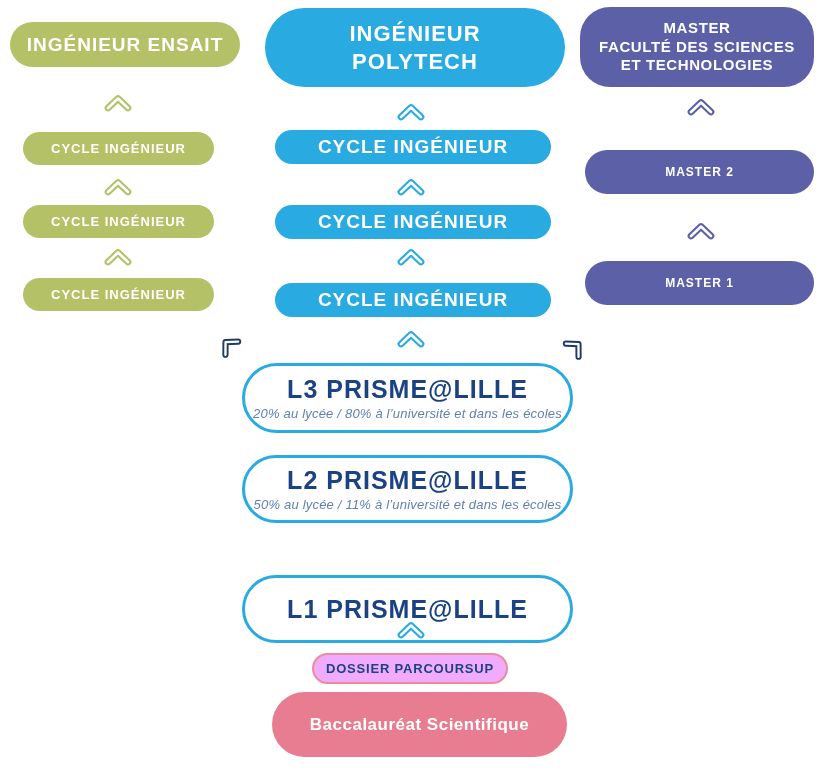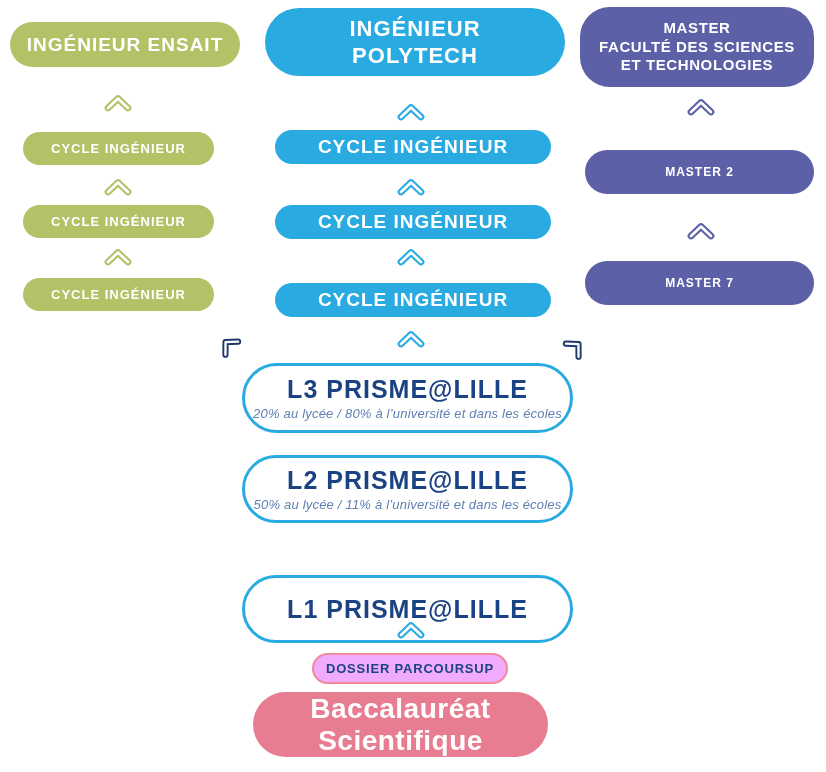--- a/index.html
+++ b/index.html
@@ -13,42 +13,42 @@
     letter-spacing:1px;
   }
   .green  { background:var(--green); }
   .cyan   { background:var(--cyan); }
   .purple { background:var(--purple); }
   .pinkbg { background:var(--pink); }
 
   .title-pill { white-space:pre-line; line-height:1.25; }
 
   .p-ensait   { left:10px;  top:22px;  width:230px; height:45px; border-radius:28px; font-size:19px; }
-  .p-polytech { left:265px; top:8px;   width:300px; height:68px; border-radius:40px; font-size:22px; }
+  .p-polytech { left:265px; top:8px;   width:300px; height:79px; border-radius:40px; font-size:22px; }
   .p-master   { left:580px; top:7px;   width:234px; height:80px; border-radius:30px; font-size:15px; letter-spacing:0.6px; }
 
   .p-cycle-g  { left:23px;  width:191px; height:33px; border-radius:17px; font-size:13px; }
   .p-cycle-c  { left:275px; width:276px; height:34px; border-radius:17px; font-size:19px; }
   .p-masterstep { left:585px; width:229px; height:44px; border-radius:22px; font-size:12px; }
 
   .l-pill {
     position:absolute; left:242px; width:331px; height:70px; box-sizing:border-box;
     background:#ffffff; border:3px solid var(--cyan); border-radius:35px;
     display:flex; flex-direction:column; justify-content:center;
     text-align:center; gap:2px;
   }
   .l-title { color:var(--navy); font-weight:bold; font-size:25px; letter-spacing:1px; }
   .l-sub   { color:var(--subtitle); font-style:italic; font-size:13px; letter-spacing:0.2px; }
 
   .p-dossier {
     left:312px; top:653px; width:196px; height:31px; border-radius:16px;
     background:#f0abfc; border:2px solid var(--pinkborder); color:var(--navy);
     font-size:13px; letter-spacing:0.8px;
   }
-  .p-bac { left:253px; top:692px; width:295px; height:65px; border-radius:33px; font-size:28px; letter-spacing:0.5px; }
+  .p-bac { left:272px; top:692px; width:295px; height:65px; border-radius:33px; font-size:17px; letter-spacing:0.5px; }
 
   .chev { position:absolute; width:34px; height:24px; }
   .c-green  { color:var(--green); }
   .c-cyan   { color:var(--cyan); }
   .c-purple { color:var(--purple); }
   .c-navy   { color:var(--navydark); }
   .rot-left  { transform:rotate(-46deg); }
   .rot-right { transform:rotate(46deg); }
 </style>
 </head>
@@ -104,21 +104,21 @@
   <svg class="chev c-purple" style="left:684px; top:95px;" viewBox="0 0 34 24">
     <path d="M7 17 L17 7.5 L27 17" fill="none" stroke="currentColor" stroke-width="6.8" stroke-linecap="round" stroke-linejoin="round"></path>
     <path d="M7 17 L17 7.5 L27 17" fill="none" stroke="#fff" stroke-width="2.6" stroke-linecap="round" stroke-linejoin="round"></path>
   </svg>
   <div class="pill purple p-masterstep" style="top:150px;">MASTER 2</div>
 
   <svg class="chev c-purple" style="left:684px; top:219px;" viewBox="0 0 34 24">
     <path d="M7 17 L17 7.5 L27 17" fill="none" stroke="currentColor" stroke-width="6.8" stroke-linecap="round" stroke-linejoin="round"></path>
     <path d="M7 17 L17 7.5 L27 17" fill="none" stroke="#fff" stroke-width="2.6" stroke-linecap="round" stroke-linejoin="round"></path>
   </svg>
-  <div class="pill purple p-masterstep" style="top:261px;">MASTER 7</div>
+  <div class="pill purple p-masterstep" style="top:261px;">MASTER 1</div>
 
   <svg class="chev c-navy rot-left" style="left:213px; top:334px; width:31px; height:22px;" viewBox="0 0 34 24">
     <path d="M7 17 L17 7.5 L27 17" fill="none" stroke="currentColor" stroke-width="6.8" stroke-linecap="round" stroke-linejoin="round"></path>
     <path d="M7 17 L17 7.5 L27 17" fill="none" stroke="#fff" stroke-width="2.6" stroke-linecap="round" stroke-linejoin="round"></path>
   </svg>
   <svg class="chev c-cyan" style="left:394px; top:327px;" viewBox="0 0 34 24">
     <path d="M7 17 L17 7.5 L27 17" fill="none" stroke="currentColor" stroke-width="6.8" stroke-linecap="round" stroke-linejoin="round"></path>
     <path d="M7 17 L17 7.5 L27 17" fill="none" stroke="#fff" stroke-width="2.6" stroke-linecap="round" stroke-linejoin="round"></path>
   </svg>
   <svg class="chev c-navy rot-right" style="left:560px; top:336px; width:31px; height:22px;" viewBox="0 0 34 24">

